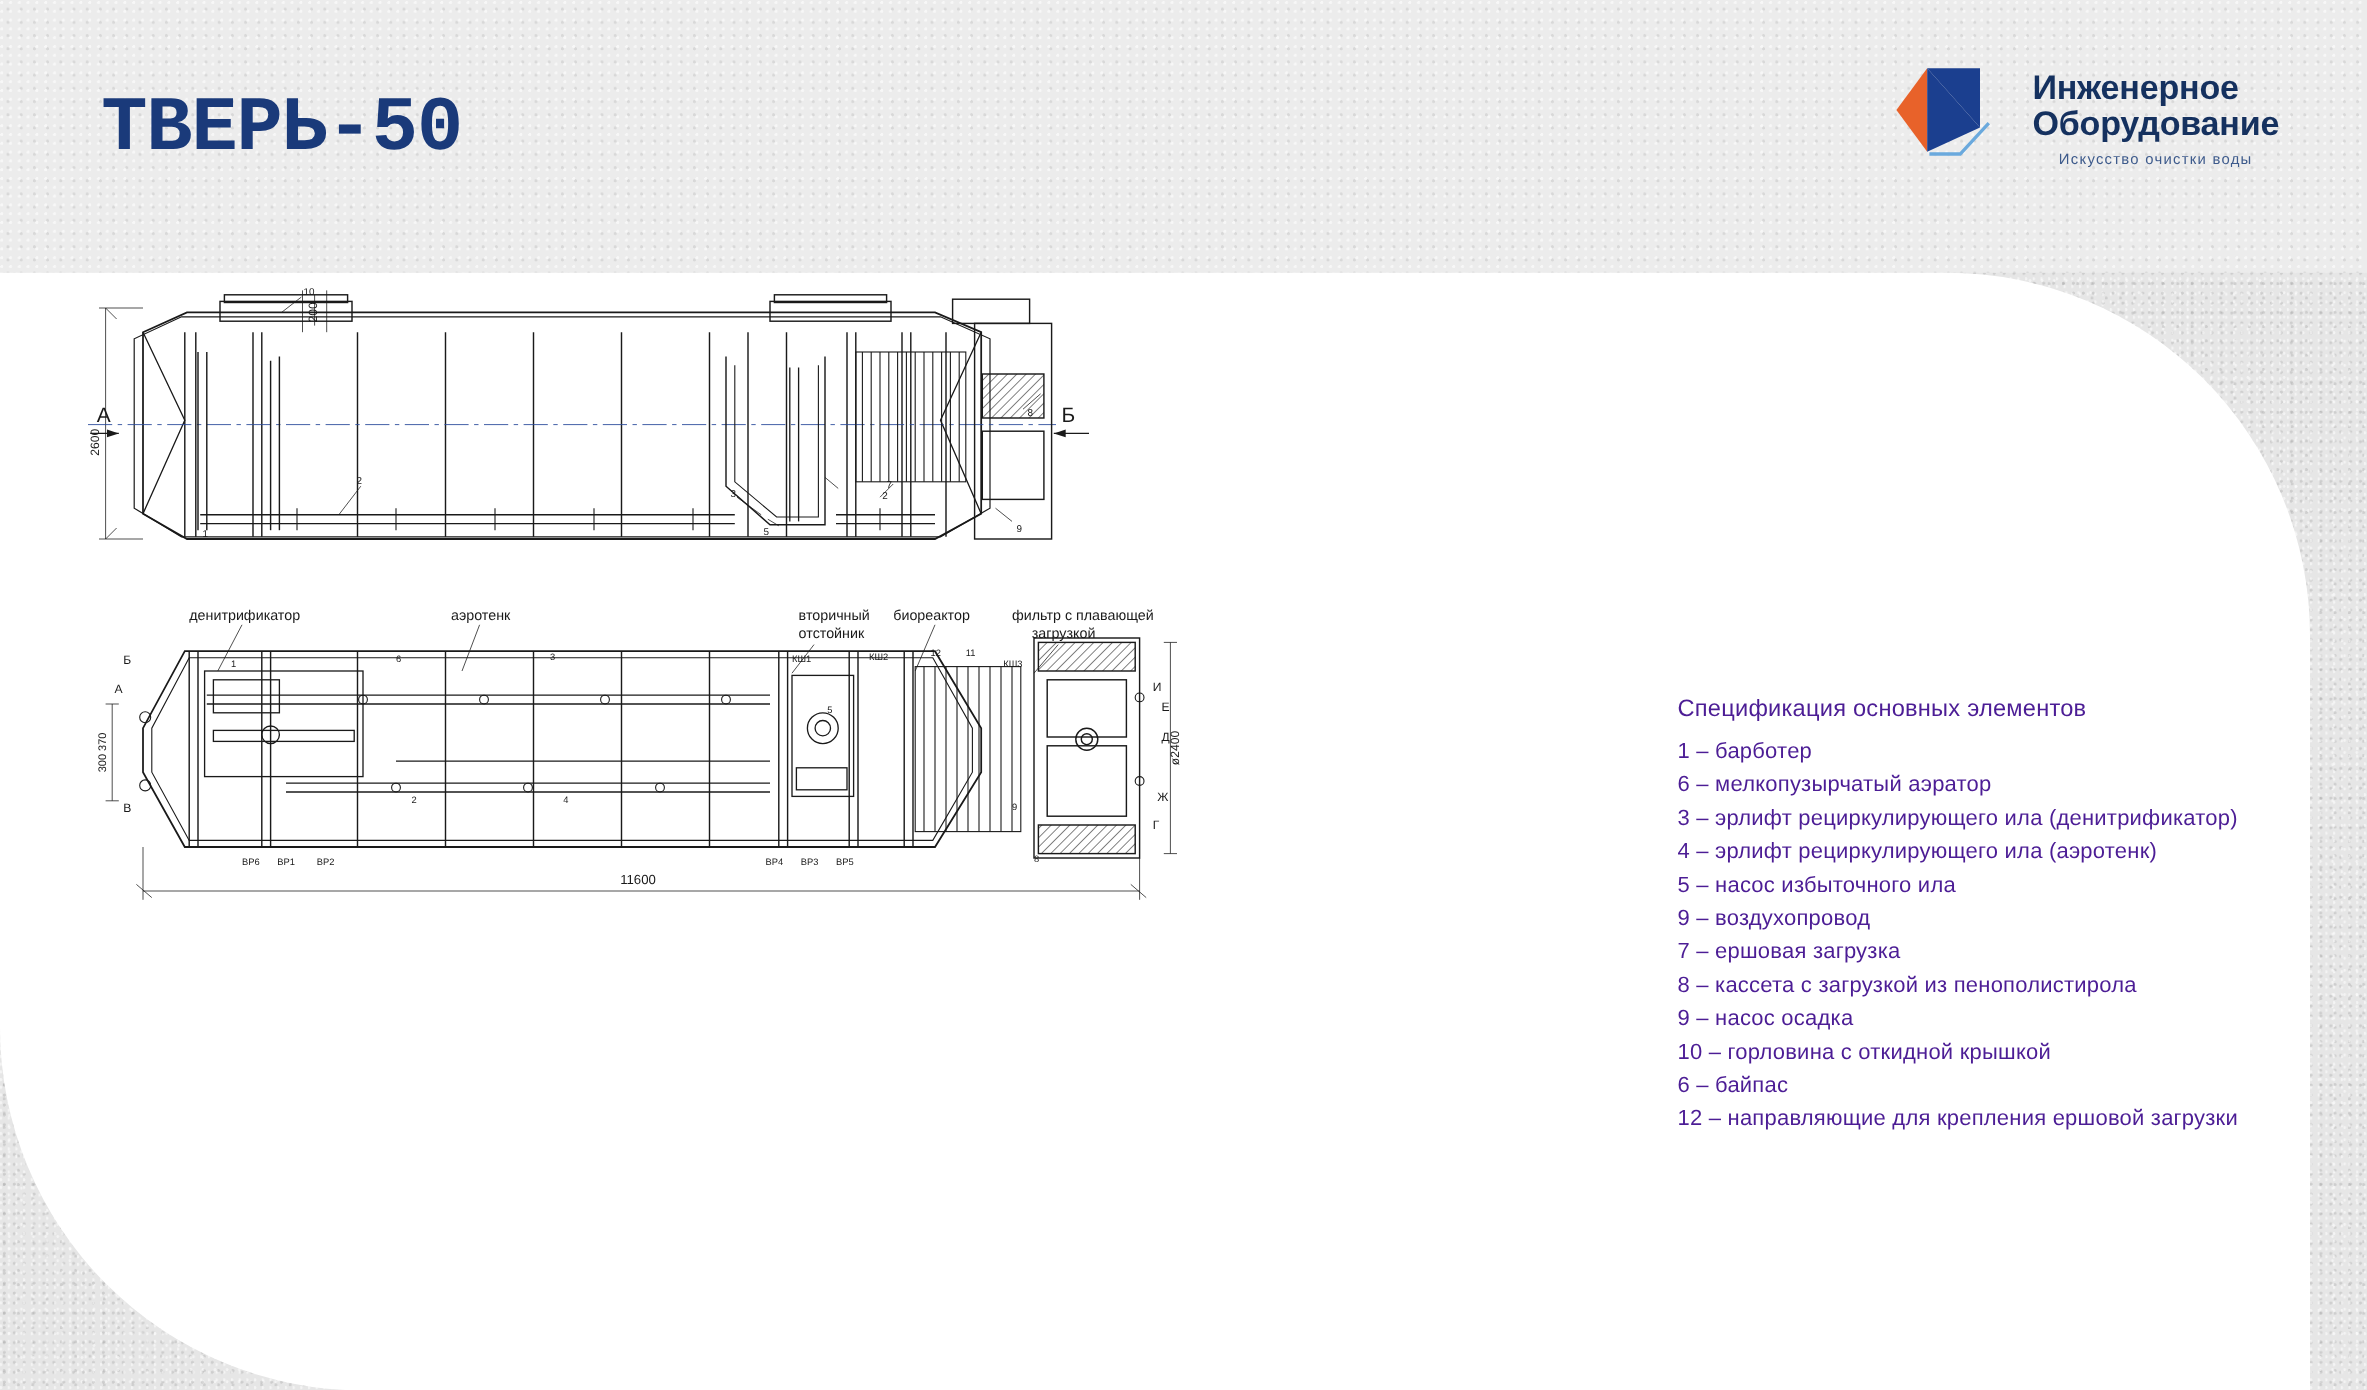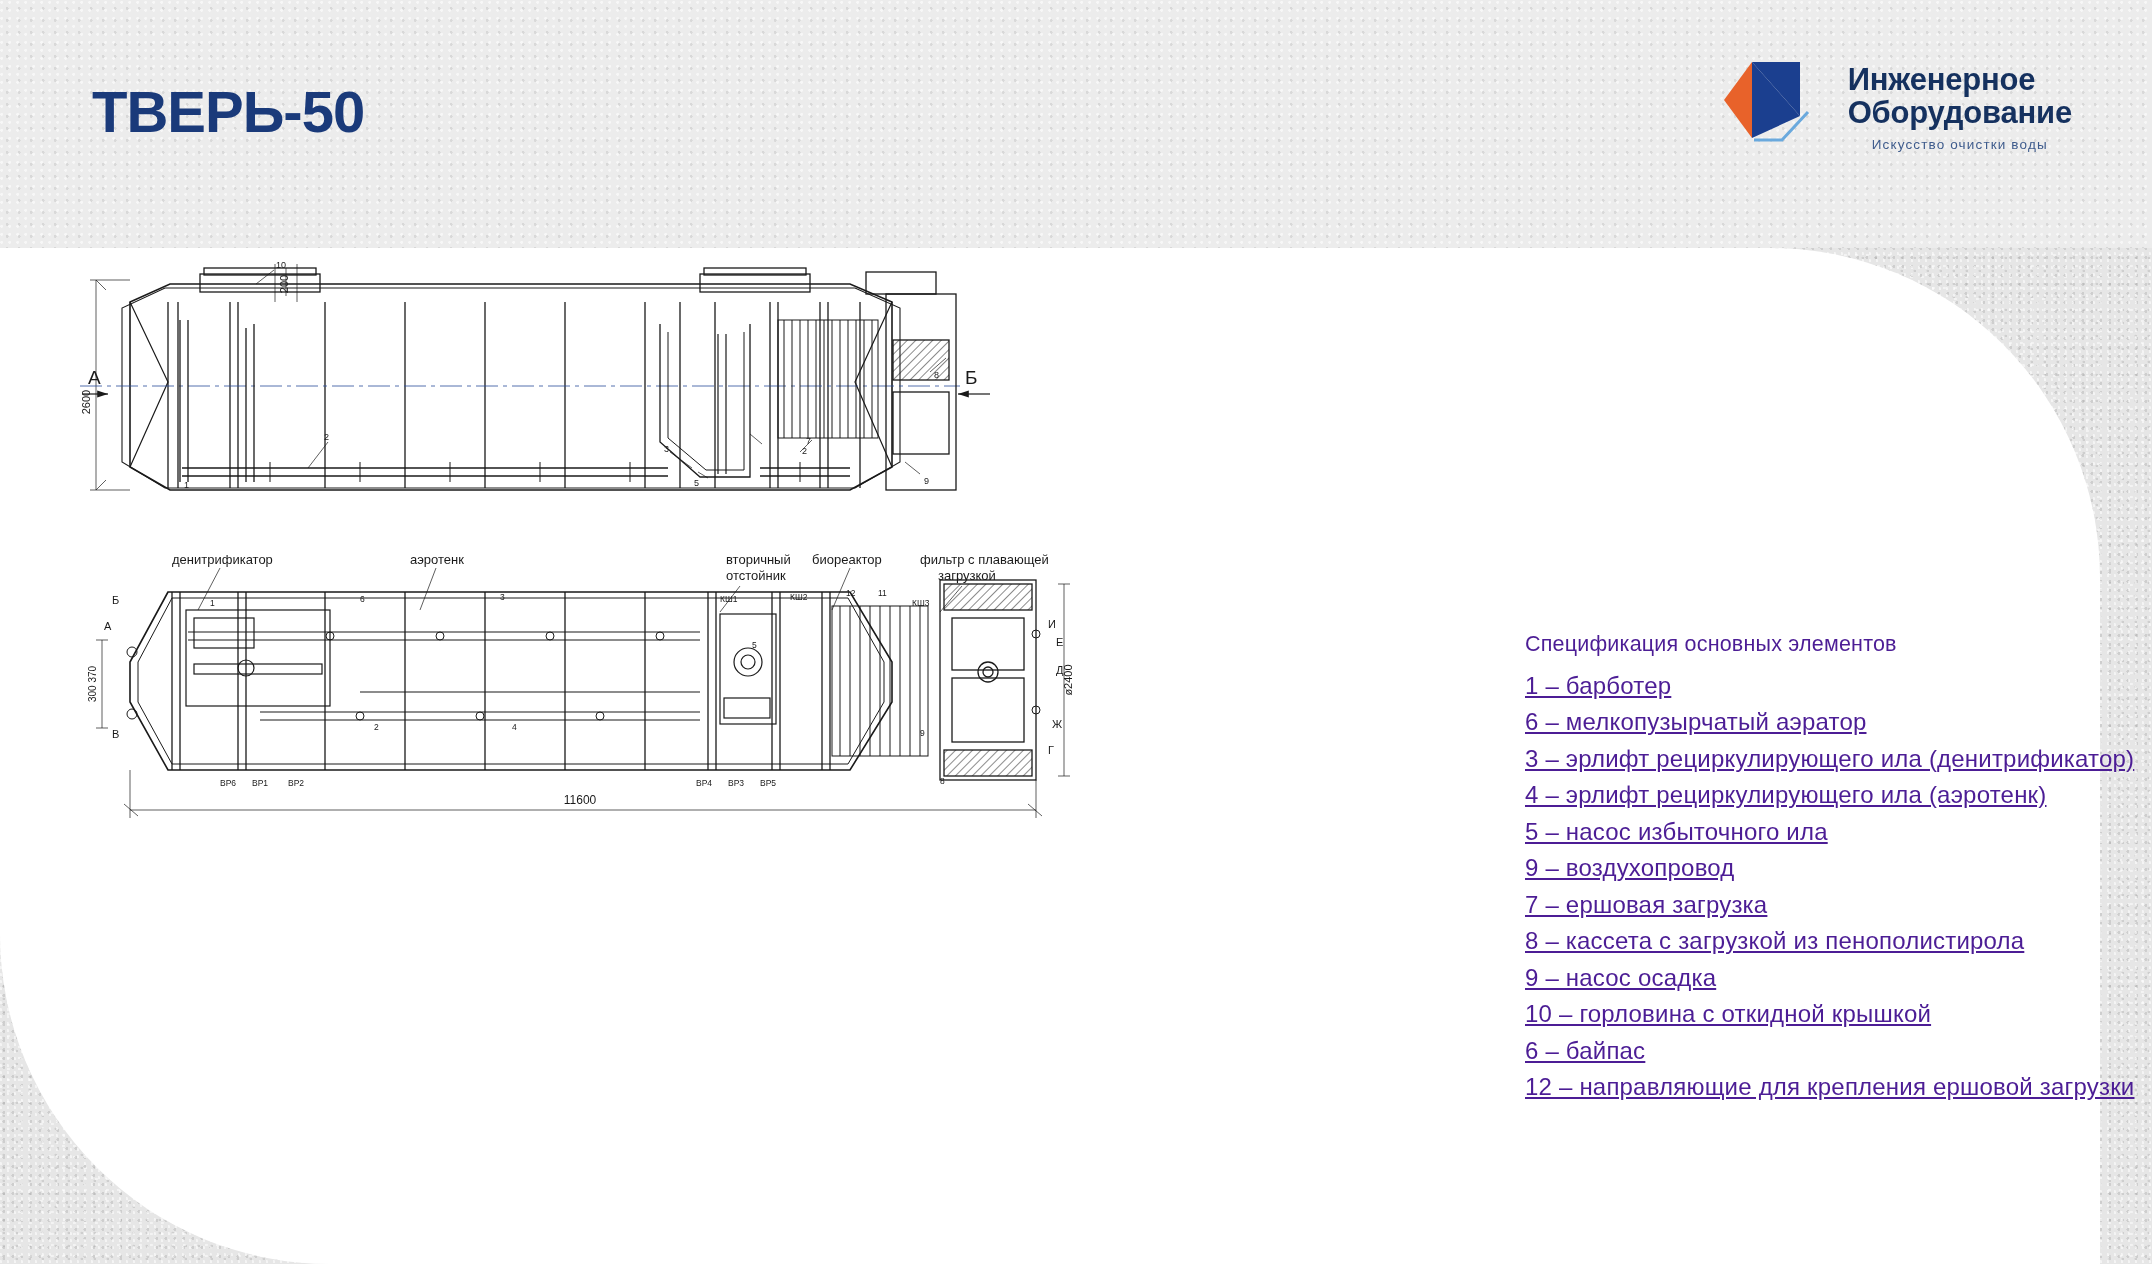--- a/index.html
+++ b/index.html
@@ -38,25 +38,25 @@
     background-image:
       radial-gradient(circle at 20% 30%, rgba(255,255,255,.6) 0 1.2px, transparent 1.6px),
       radial-gradient(circle at 60% 70%, rgba(170,170,170,.3) 0 1.2px, transparent 1.6px);
     background-size: 8px 8px, 12px 12px;
   }
 
   .title {
     position: absolute;
     left: 92px;
     top: 78px;
-    font-size: 58px;
+    font-size: 70px;
     font-weight: bold;
     letter-spacing: -1px;
     color: #1a3a7a;
-    font-family: Liberation Sans, sans-serif;
+    font-family: Liberation Mono, monospace;
     text-align: center;
   }
 
   
   .logo {
     position: absolute;
     right: 80px;
     top: 60px;
     display: flex;
     align-items: flex-start;
@@ -108,25 +108,24 @@
     top: 632px;
     width: 560px;
     color: #4c1d95;
   }
   .spec-title {
     font-size: 21.5px;
     margin-bottom: 11px;
     letter-spacing: .2px;
   }
   .spec-item {
-    font-size: 24px;
+    font-size: 20px;
     line-height: 1.52;
     letter-spacing: .2px;
     white-space: nowrap;
-    text-decoration: underline;
   }
 </style>
 </head>
 <body>
 
 <div class="bg-texture"></div>
 
 <div class="header">
   <div class="title">ТВЕРЬ-50</div>
 

